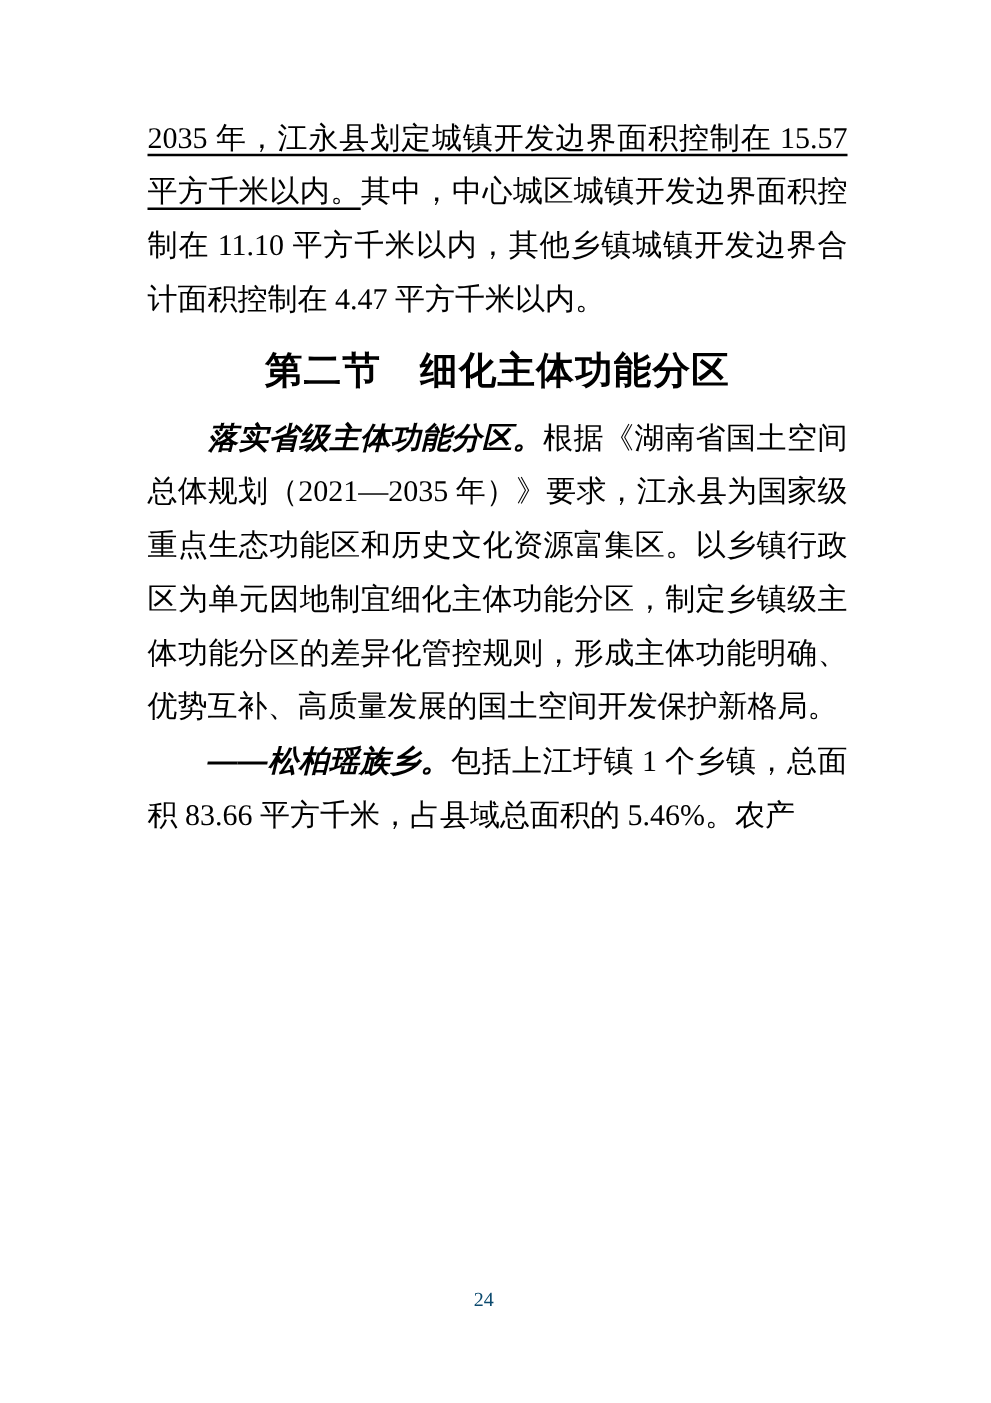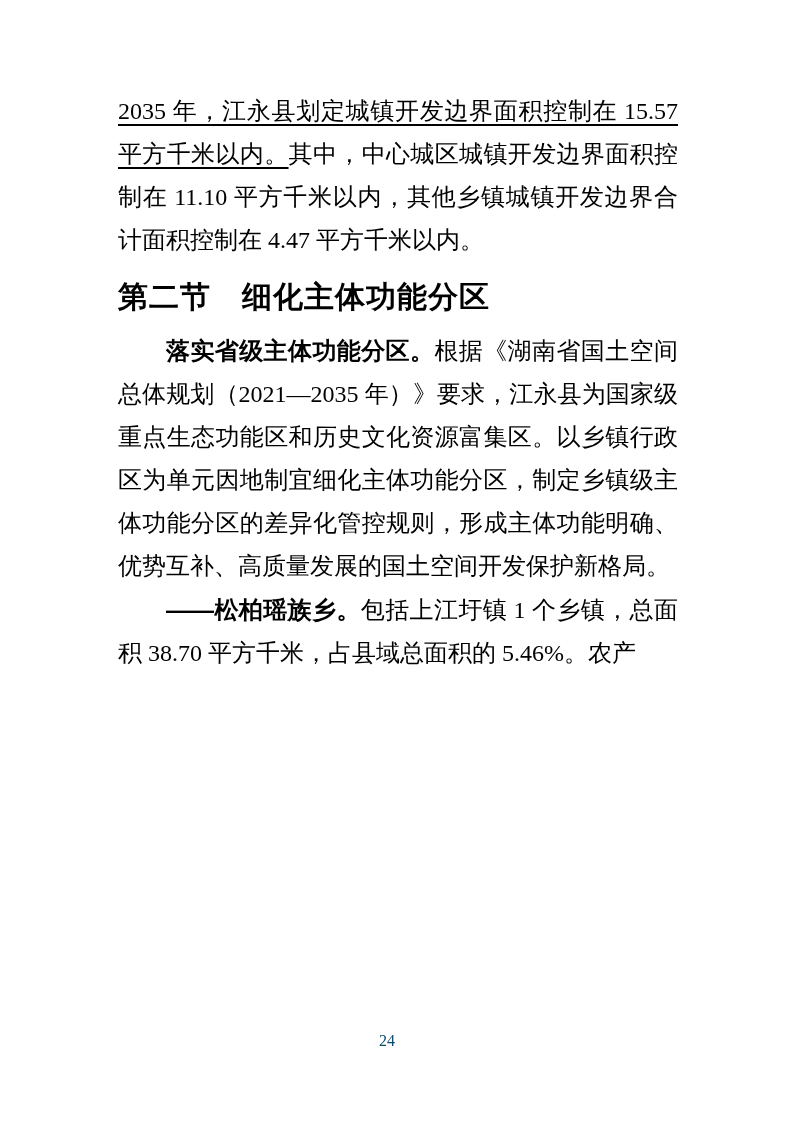--- a/index.html
+++ b/index.html
@@ -34,26 +34,28 @@
     text-indent: 2em;
   }
   .underlined {
     text-decoration: underline;
     text-decoration-thickness: 1.5px;
     text-underline-offset: 5px;
   }
   .lead-bold {
     font-family: "Liberation Sans", "DejaVu Sans", sans-serif;
     font-weight: 700;
+    font-style: italic;
   }
   .section-heading {
     font-family: "Liberation Sans", "DejaVu Sans", sans-serif;
     font-weight: 700;
     font-size: 30px;
     line-height: 44px;
+    text-align: center;
     text-indent: 0;
     letter-spacing: 1px;
     margin: 13px 0 10px 0;
   }
   .page-number {
     position: absolute;
     left: 0;
     right: 0;
     top: 1032px;
     text-align: center;
@@ -68,18 +70,18 @@
 <div class="page">
   <div class="text-block">
 
     <p class="para"><span class="underlined">2035 年，江永县划定城镇开发边界面积控制在 15.57 平方千米以内。</span><span>其中，中心城区城镇开发边界面积控制在 11.10 平方千米以内，其他乡镇城镇开发边界合计面积控制在 4.47 平方千米以内。</span></p>
 
     <h2 class="section-heading">第二节　细化主体功能分区</h2>
 
     <p class="para indent"><span class="lead-bold">落实省级主体功能分区。</span><span>根据《湖南省国土空间总体规划（2021—2035 年）》要求，江永县为国家级重点生态功能区和历史文化资源富集区。以乡镇行政区为单元因地制宜细化主体功能分区，制定乡镇级主体功能分区的差异化管控规则，形成主体功能明确、优势互补、高质量发展的国土空间开发保护新格局。</span></p>
 
 
-    <p class="para indent"><span class="lead-bold">——松柏瑶族乡。</span><span>包括上江圩镇 1 个乡镇，总面积 38.70 平方千米，占县域总面积的 5.46%。农产</span></p>
+    <p class="para indent"><span class="lead-bold">——松柏瑶族乡。</span><span>包括上江圩镇 1 个乡镇，总面积 83.66 平方千米，占县域总面积的 5.46%。农产</span></p>
 
   </div>
 
   <div class="page-number">24</div>
 </div>
 
 </body></html>

